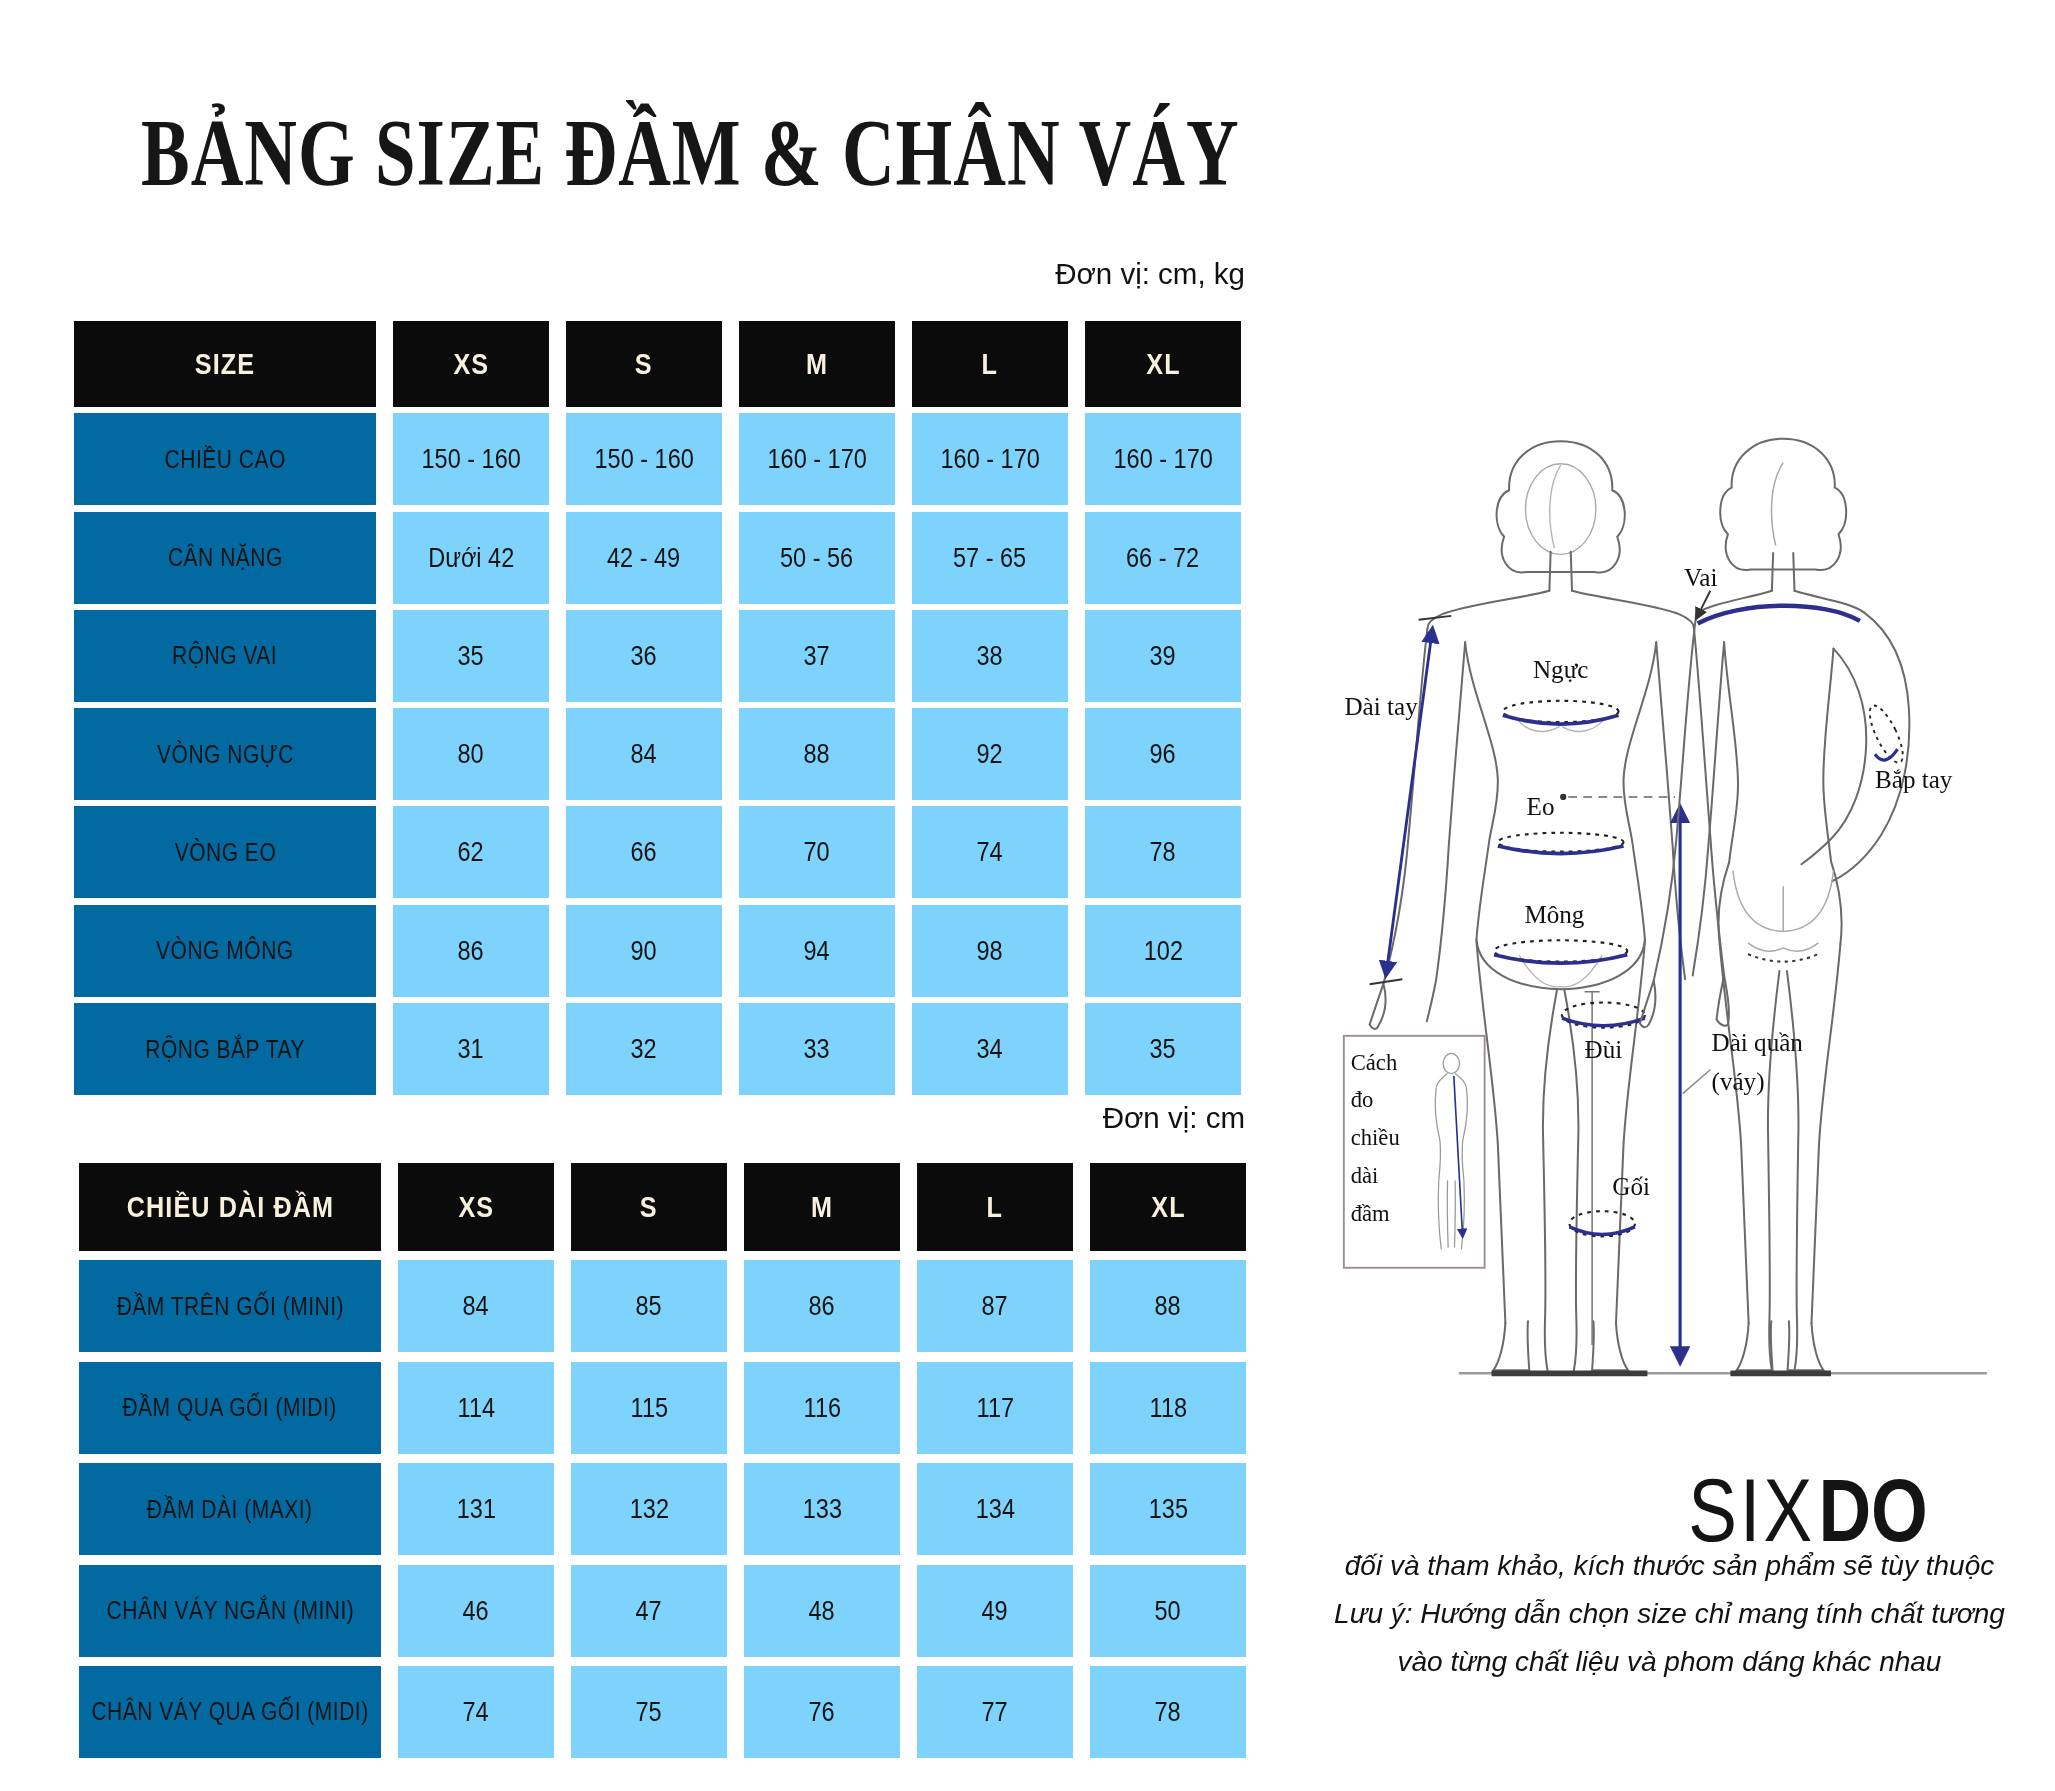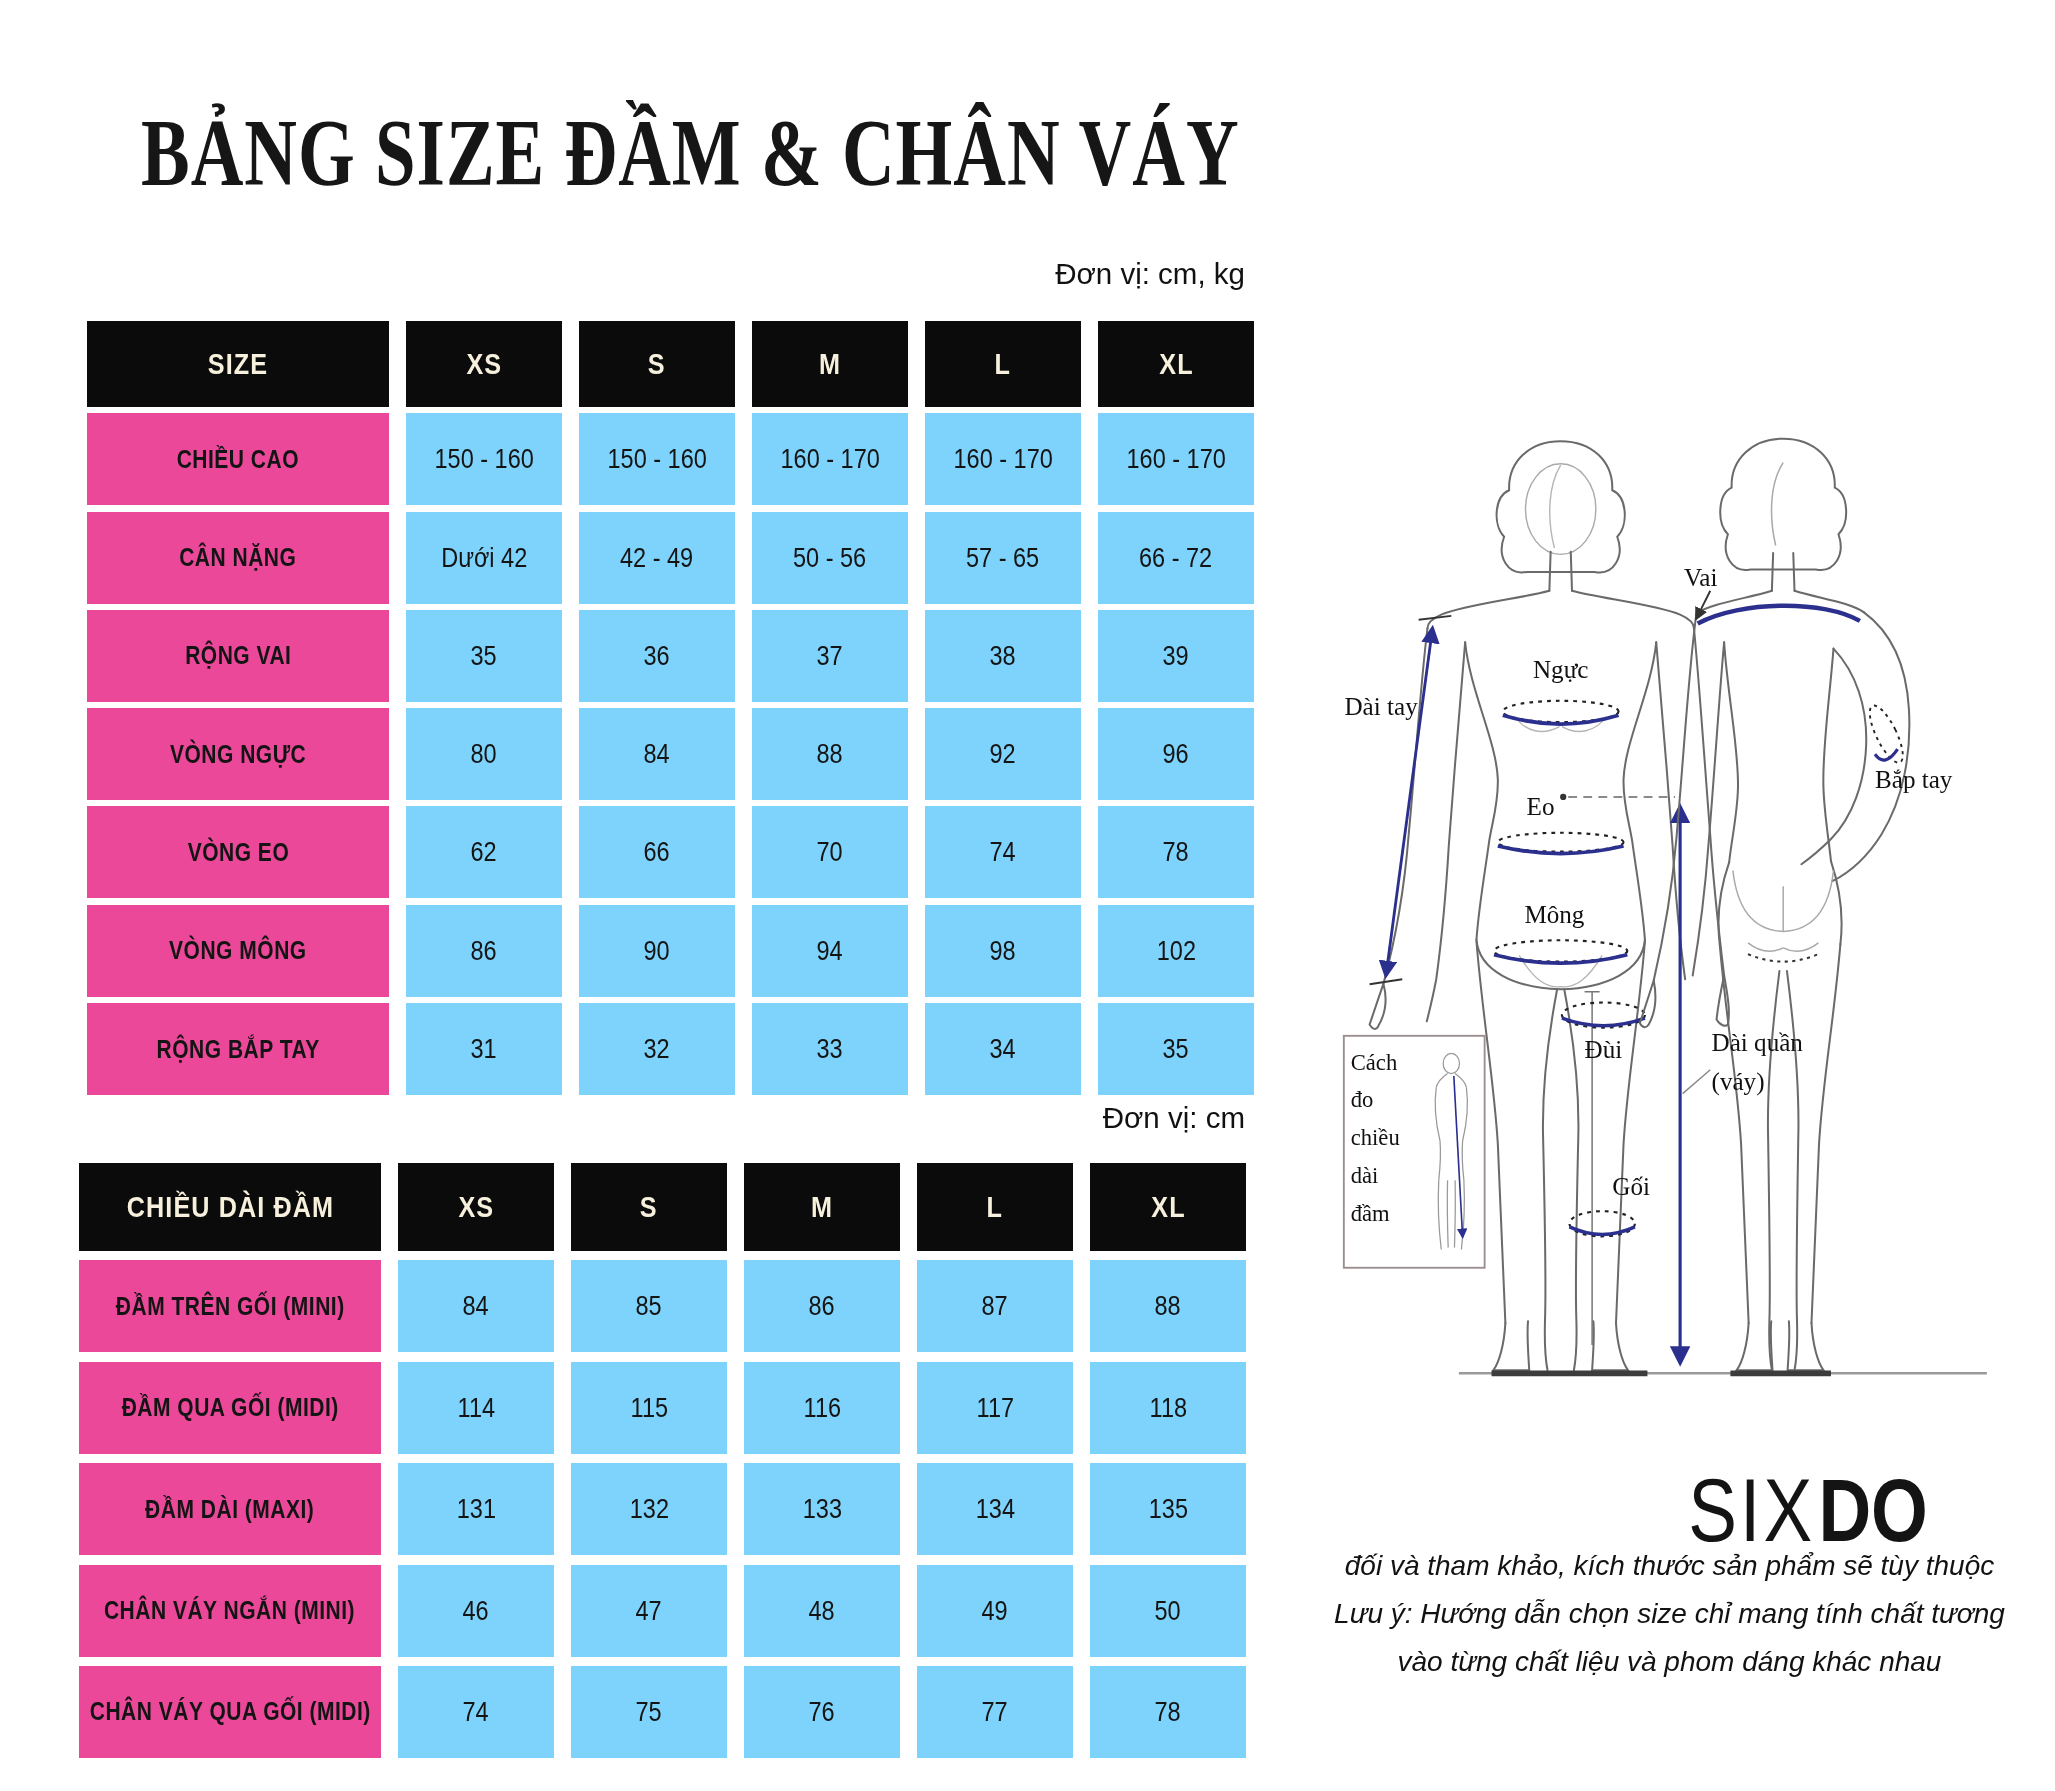--- a/index.html
+++ b/index.html
@@ -7,25 +7,25 @@
   .abs{position:absolute;}
   
   .title{left:141px;top:97px;font-family:"Liberation Serif", serif;font-weight:700;
          font-size:96px;letter-spacing:1.3px;transform:scaleX(0.76);transform-origin:left top;
          white-space:nowrap;color:#161616;}
   
   .unit{left:79px;width:1166px;text-align:right;font-size:29.5px;color:#111;}
   .unit1{top:257px;} .unit2{top:1101px;}
   
   .grid{position:absolute;display:grid;grid-template-columns:302px repeat(5,156px);column-gap:17px;}
-  .t1{left:79px;top:321px;grid-template-rows:86px repeat(7,92px);row-gap:6.3px;padding-left:8px;}
+  .t1{left:66px;top:321px;grid-template-rows:86px repeat(7,92px);row-gap:6.3px;padding-left:8px;}
   .t2{left:79px;top:1163px;grid-template-rows:88px repeat(5,92px);row-gap:9.4px;}
   .cell{display:flex;align-items:center;justify-content:center;}
   .hc{background:#0b0b0b;color:#f6f0dc;font-weight:700;font-size:30px;letter-spacing:1.3px;}
-  .lc{background:#ec4899;font-weight:700;font-size:25px;letter-spacing:0.6px;}
+  .lc{background:#0369a1;font-weight:400;font-size:25px;letter-spacing:0.6px;}
   .dc{background:#7dd3fc;font-weight:400;font-size:28px;}
   .cx{display:inline-block;transform:scaleX(0.84);white-space:nowrap;}
   
   .fig{left:1308px;top:402px;}
   svg text{font-family:"Liberation Serif", serif;font-size:40px;fill:#111;}
   svg .boxtxt{font-size:36px;}
   
   .logo{left:1256px;top:1459px;width:698px;text-align:right;font-size:89px;white-space:nowrap;}
   .logo .in{display:inline-block;transform:scaleX(0.82);}
   .lx1{font-weight:400;letter-spacing:3.8px;}

